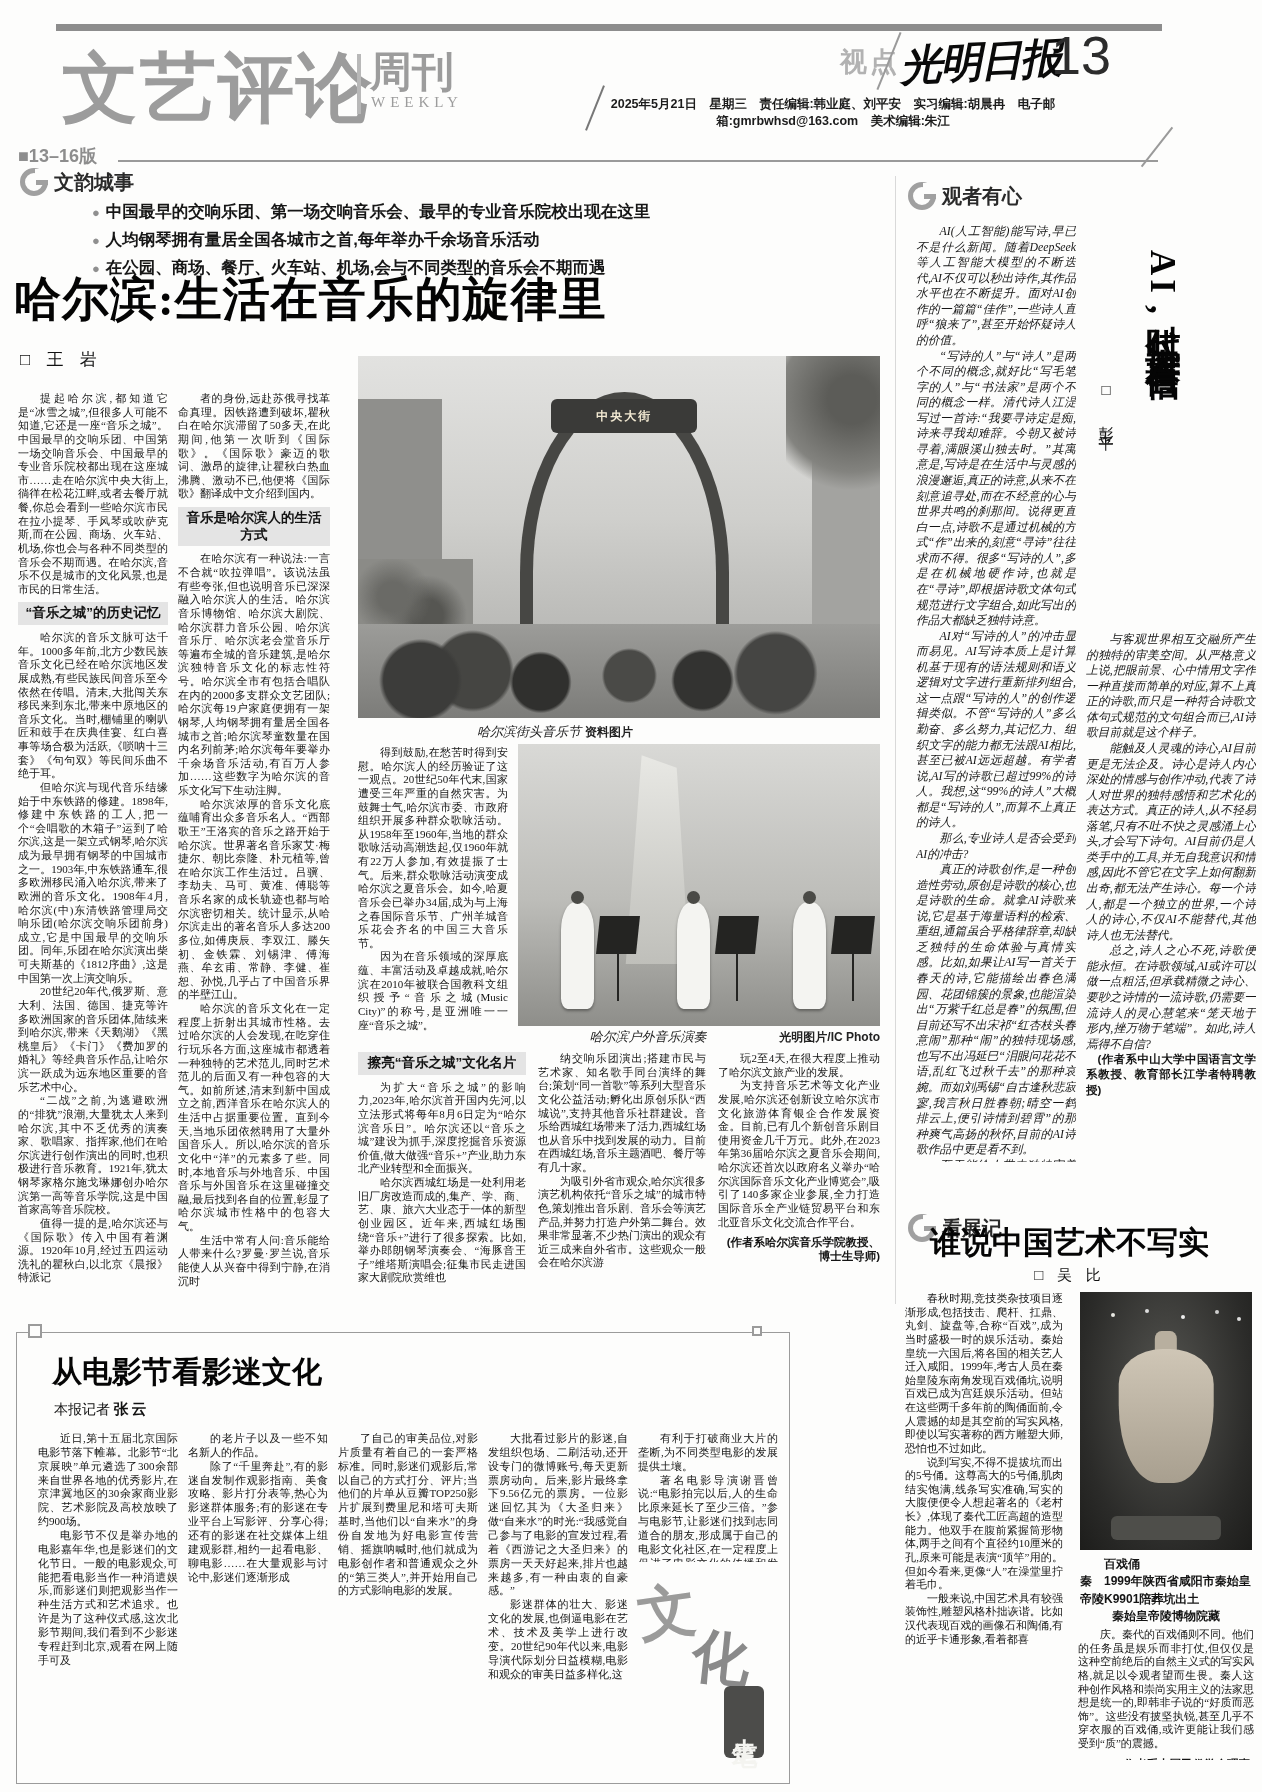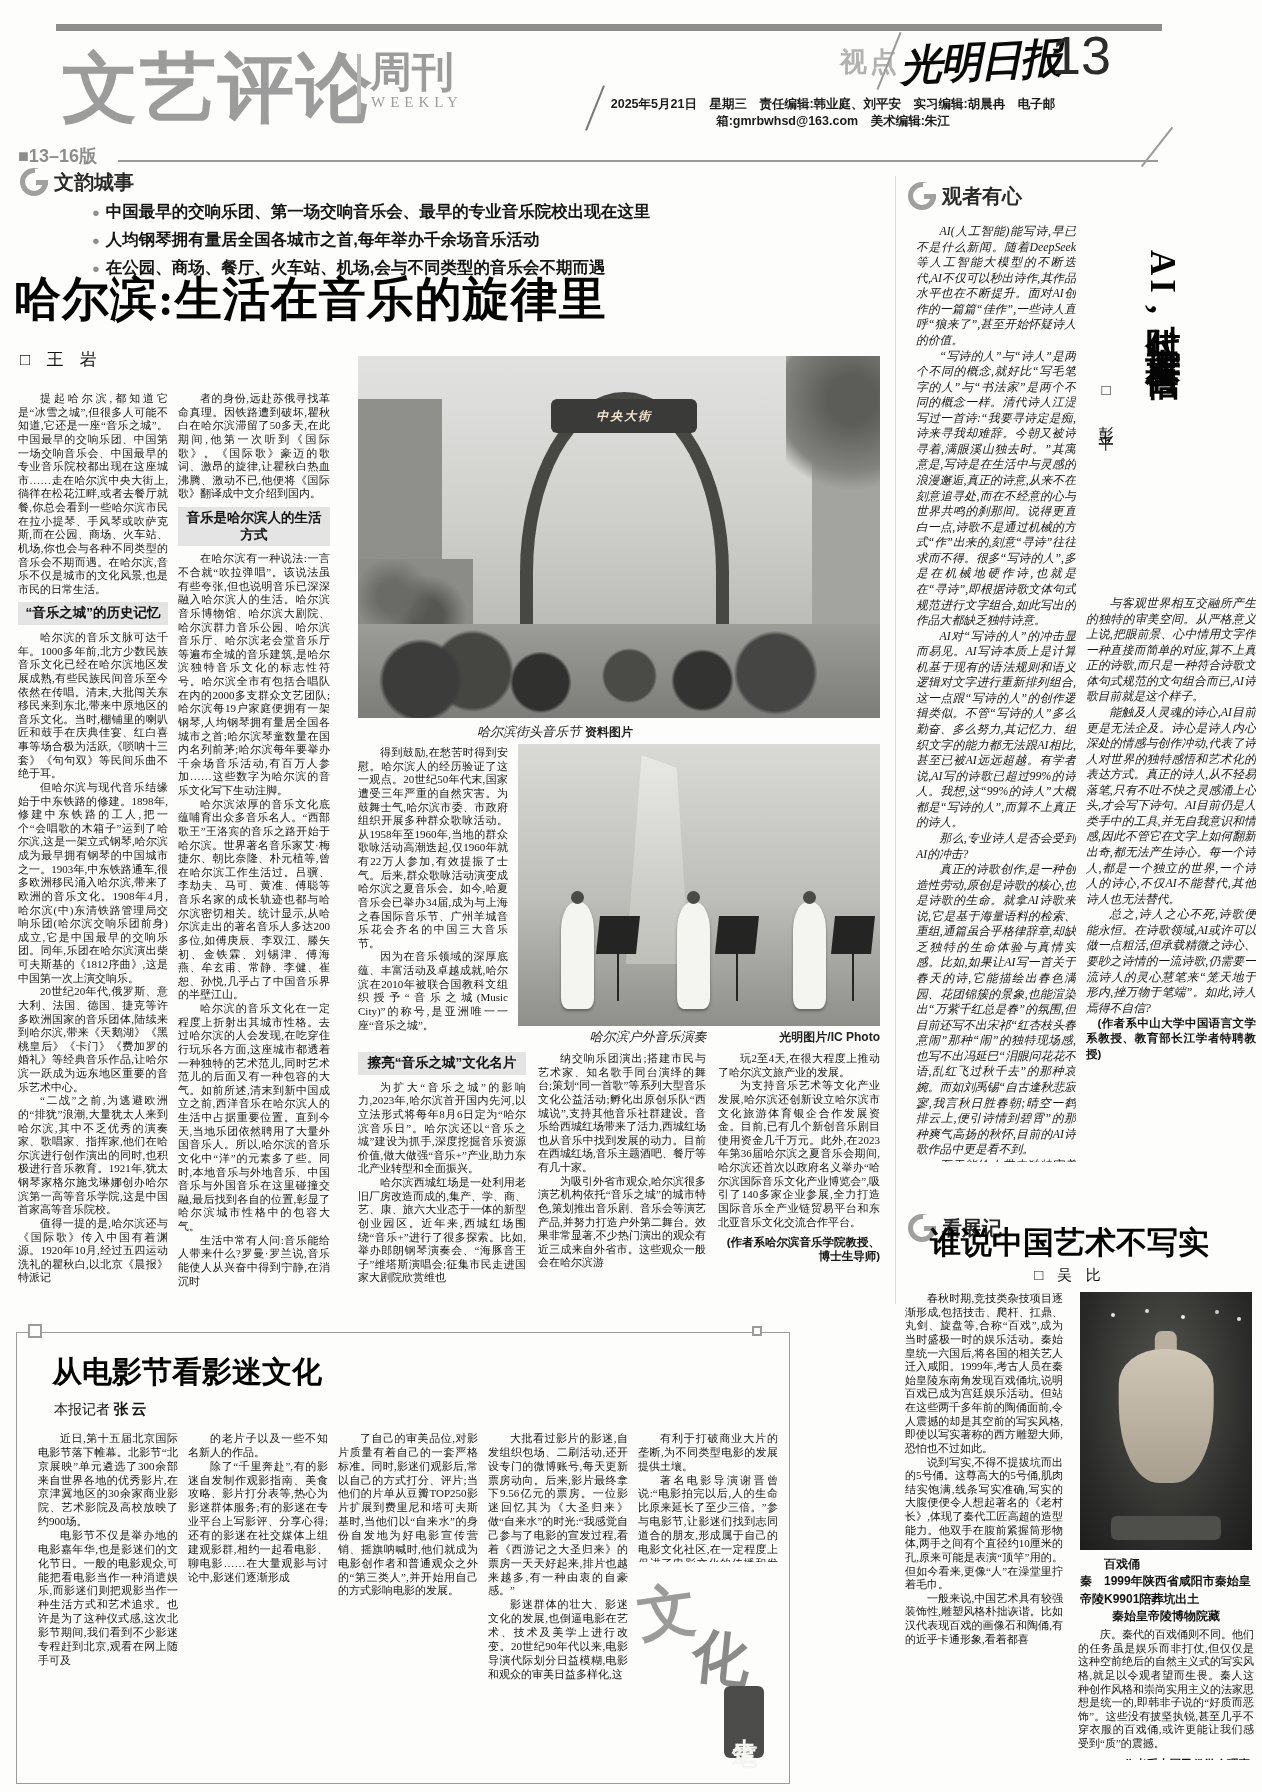--- a/index.html
+++ b/index.html
@@ -58,21 +58,21 @@
             text-align:right; margin-top:6px; }
 
   .m-col1 { left:18px;  top:392px; width:150px; height:912px; }
   .m-col2 { left:178px; top:392px; width:152px; height:912px; }
   .m-col3 { left:358px; top:746px; width:150px; height:294px; }
   .m-colA { left:358px; top:1046px; width:168px; height:258px; }
   .m-colB { left:538px; top:1052px; width:168px; height:252px; }
   .m-colC { left:718px; top:1052px; width:162px; height:252px; }
 
   
-  .photo { overflow:hidden; background:#84cc16;font-style:italic; }
+  .photo { overflow:hidden; background:#84cc16; }
   .photo1 { left:358px; top:356px; width:522px; height:362px; }
   .p1-sky { position:absolute; inset:0; background:linear-gradient(#e2e2e0 0%, #cfcfcc 45%, #a9a9a6 100%); }
   .p1-bldg { position:absolute; background:#8f8f8c; }
   .p1-arch { position:absolute; left:31%; top:10%; width:40%; height:86%;
              border:13px solid #474744; border-bottom:none; border-radius:50% 50% 0 0 / 58% 58% 0 0; }
   .p1-sign { position:absolute; left:37%; top:12%; width:28%; height:34px; background:#3a3a38;
              color:#f2e9d2; font-size:12px; text-align:center; line-height:34px; letter-spacing:2px;
              border-radius:6px; font-weight:700; }
   .p1-crowd { position:absolute; bottom:0; left:0; width:100%; height:26%;
               background:radial-gradient(circle at 12% 60%, #3c3c3a 8%, transparent 9%),
@@ -103,21 +103,21 @@
   .cap2 { left:528px; top:1028px; width:240px; text-align:center; }
   .cred2 { left:742px; top:1029px; width:138px; text-align:right; }
 
   .vdiv { left:895px; top:176px; width:1px; height:1128px; background:#d9d9d9; }
 
   
   .ai-glabel { left:908px; top:182px; }
   .ai-col { font-size:11.8px; line-height:1.32; font-style:italic; text-align:justify; overflow:hidden; color:#151515; }
   .ai-col p { text-indent:2em; }
   .ai-col1 { left:916px; top:224px; width:160px; height:938px; }
-  .ai-col2 { left:1086px; top:596px; width:170px; height:562px; }
+  .ai-col2 { left:1086px; top:632px; width:170px; height:562px; }
   .ai-title { left:1138px; top:250px; height:360px; writing-mode:vertical-rl; font-size:35px; font-weight:900;
               color:#050505; letter-spacing:4px; font-family:"Liberation Serif",serif; }
   .ai-author { left:1096px; top:382px; height:130px; writing-mode:vertical-rl; font-size:15px;
                letter-spacing:6px; color:#111; font-style:normal; }
   .ai-attrib { font-style:normal; font-family:"Liberation Sans",sans-serif; font-weight:700;
                font-size:11.5px; text-indent:1em !important; }
 
   
   .ex-glabel { left:908px; top:1186px;margin-top:28px; }
   .ex-head { left:930px; top:1222px; width:330px; font-size:31px; font-weight:700; color:#050505; }

